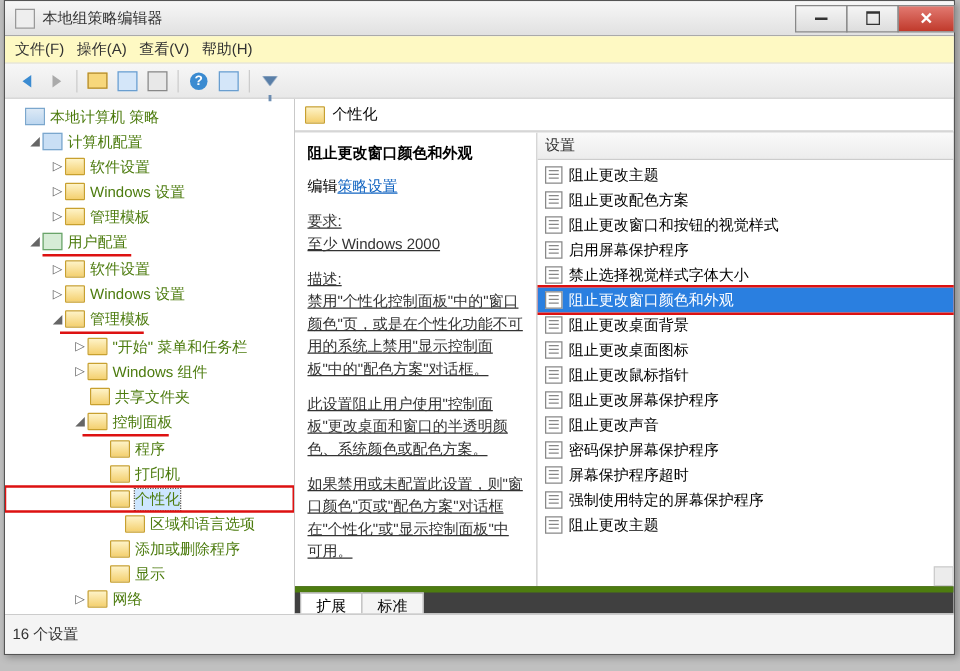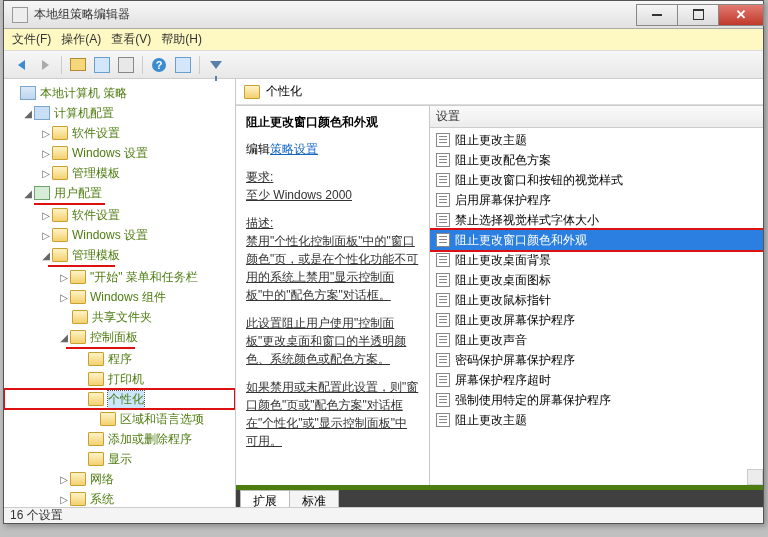--- a/index.html
+++ b/index.html
@@ -53,21 +53,21 @@
 .list-head { height:22px; background:linear-gradient(#fafafa,#ececec); border-bottom:1px solid #ccc; display:flex; align-items:center; padding-left:6px; color:#333; }
 .list-body { flex:1; overflow:auto; padding:2px 0; position:relative; }
 .li { display:flex; align-items:center; height:20px; padding-left:6px; }
 .li .pic { width:14px; height:14px; border:1px solid #888; background:#fff; margin-right:5px; position:relative; }
 .li .pic::after { content:""; position:absolute; left:2px; top:2px; width:8px; height:1px; background:#888; box-shadow: 0 3px 0 #888, 0 6px 0 #888; }
 .li.sel { background:#2a7fe0; color:#fff; }
 .li.sel.redbox { outline:2px solid #d11; outline-offset:0; }
 .tabs { height:22px; display:flex; align-items:flex-start; padding-left:4px; border-top:5px solid #4d7c0f; background:#404040; }
 .tab { padding:2px 12px; border:1px solid #bbb; border-bottom:none; background:#f4f4f4; margin-right:-1px; font-size:12px; }
 .tab.active { background:#fff; }
-.status { height:16px; background:#f4f4f4; border-top:1px solid #ccc; display:flex; align-items:center; padding-left:6px; color:#333; }
+.status { height:32px; background:#f4f4f4; border-top:1px solid #ccc; display:flex; align-items:center; padding-left:6px; color:#333; }
 .scroll-hint { position:absolute; right:0; bottom:0; width:16px; height:16px; background:#ececec; border:1px solid #ccc; }
 </style>
 </head>
 <body>
 
 <div class="window">
 
   <div class="titlebar">
     <div class="titlebar-icon"></div>
     <div class="titlebar-text">本地组策略编辑器</div>

